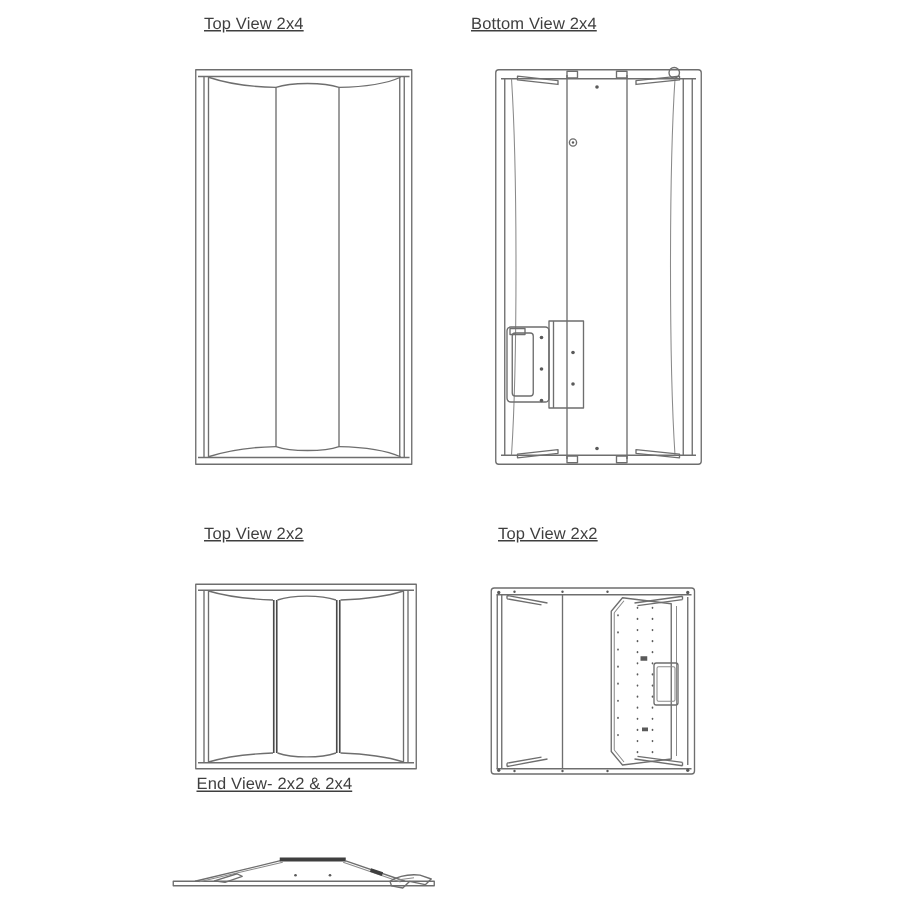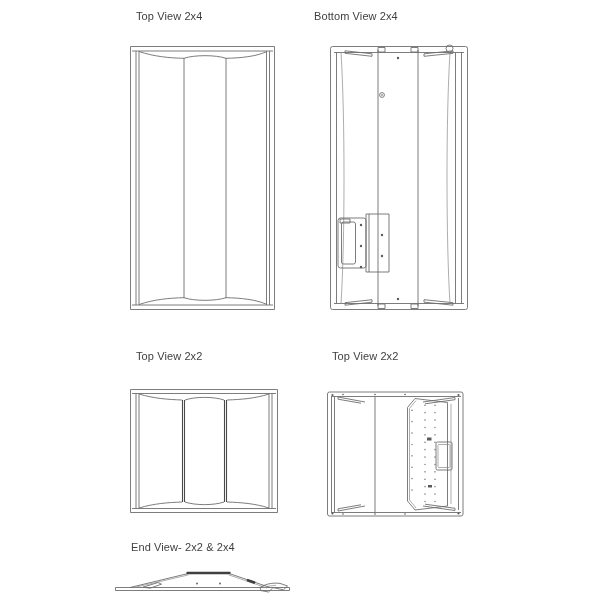--- a/index.html
+++ b/index.html
@@ -1,37 +1,37 @@
 <!DOCTYPE html>
 <html><head>
 <meta charset="utf-8">
 <style>
   html,body{margin:0;padding:0;background:#ffffff;}
   .canvas{position:relative;width:600px;height:600px;background:#ffffff;overflow:hidden;
           font-family:"Liberation Sans", sans-serif;}
-  .caption{position:absolute;font-size:11px;color:#3f3f3f;white-space:nowrap;letter-spacing:.1px;}
+  .caption{position:absolute;font-size:11px;color:#3f3f3f;white-space:nowrap;letter-spacing:.1px;text-decoration:underline;}
   svg{position:absolute;overflow:visible;}
   svg *{vector-effect:non-scaling-stroke;}
   .ln{fill:none;stroke:#6e6e6e;stroke-width:0.9;stroke-linecap:butt;stroke-linejoin:round;}
   .ln2{fill:none;stroke:#8a8a8a;stroke-width:0.7;}
   .dk{fill:none;stroke:#4a4a4a;stroke-width:1.1;}
   .bar{fill:none;stroke:#3f3f3f;stroke-width:2.6;}
   .dot{fill:#5a5a5a;stroke:none;}
   .dots{fill:none;stroke:#5a5a5a;stroke-width:1.1;stroke-linecap:round;}
 </style>
 </head>
 <body>
 
 <div class="canvas">
 
   <div class="caption" style="left:136px;top:10px">Top View 2x4</div>
   <div class="caption" style="left:314px;top:10px">Bottom View 2x4</div>
   <div class="caption" style="left:136px;top:350px">Top View 2x2</div>
   <div class="caption" style="left:332px;top:350px">Top View 2x2</div>
-  <div class="caption" style="left:131px;top:541px">End View- 2x2 &amp; 2x4</div>
+  <div class="caption" style="left:131px;top:517px">End View- 2x2 &amp; 2x4</div>
 
   <svg style="left:128px;top:44px" width="150" height="268" viewBox="0 0 150 268">
     <g>
       <rect class="ln" x="2.5" y="2.5" width="144" height="263"></rect>
       <line class="ln" x1="4" y1="7" x2="145" y2="7"></line>
       <line class="ln" x1="4" y1="261" x2="145" y2="261"></line>
       <line class="ln" x1="8" y1="7" x2="8" y2="261"></line>
       <line class="ln" x1="11" y1="7" x2="11" y2="261"></line>
       <line class="ln" x1="138.5" y1="7" x2="138.5" y2="261"></line>
       <line class="ln" x1="141.5" y1="7" x2="141.5" y2="261"></line>

